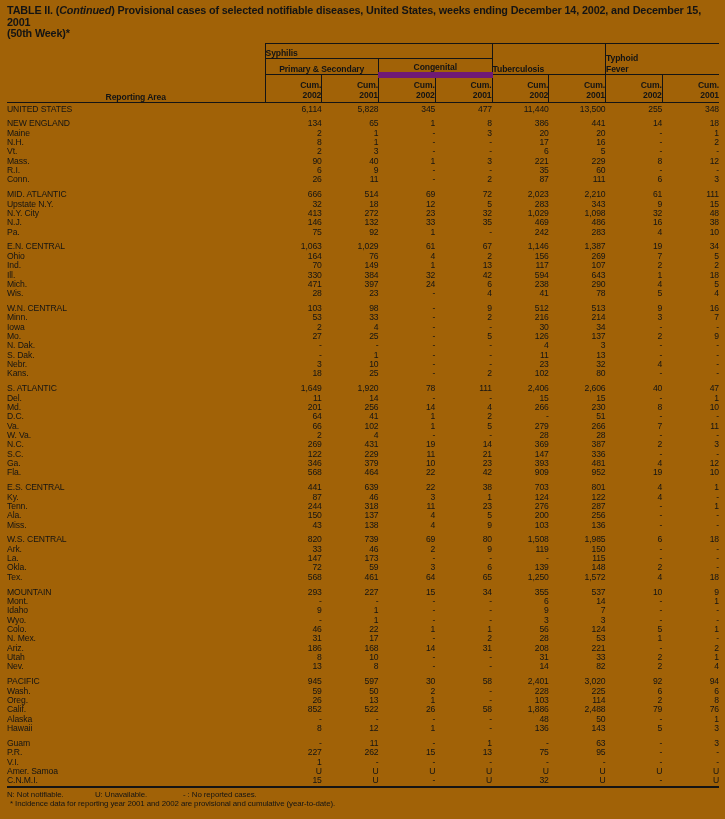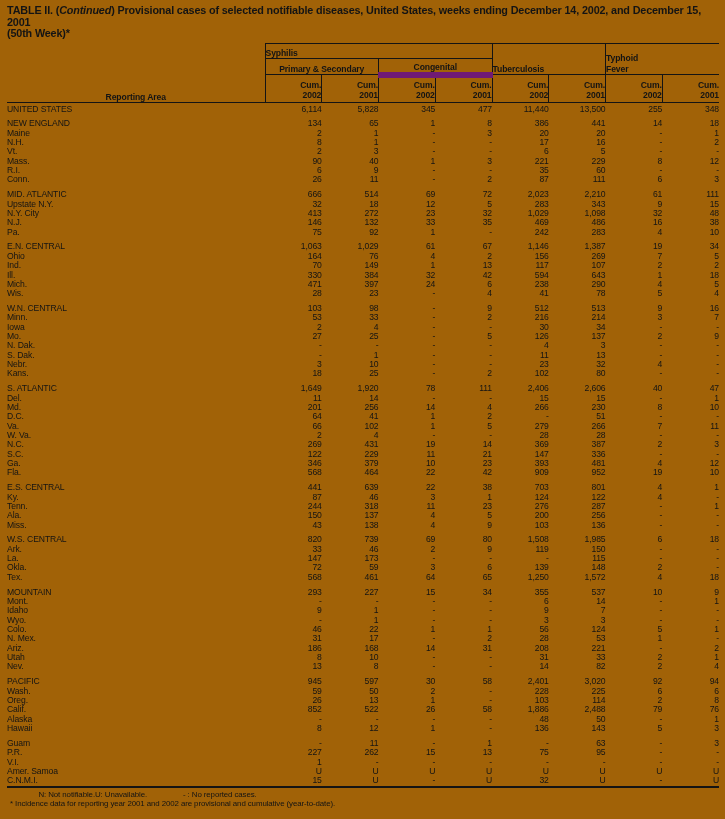--- a/index.html
+++ b/index.html
@@ -24,21 +24,21 @@
   th.ps{border-left:1px solid #141414;border-right:1px solid #141414;border-bottom:1px solid #141414;}
   th.cong{border-right:1px solid #141414;border-bottom:6px solid #701a75;}
   tr.cumrow th{border-left:1px solid #141414;border-bottom:1.5px solid #141414;text-align:right;vertical-align:bottom;line-height:10px;padding:2px 0 2px 0;}
   td{font-size:8.6px;line-height:9.35px;letter-spacing:-0.1px;white-space:nowrap;}
   td.area{text-align:left;padding-left:1px;}
   td.num{text-align:right;padding-right:22px;}
   tr.gap td{height:5.5px;line-height:5.5px;font-size:1px;}
   tr.first-body td{padding-top:2px;}
   .footnotes{font-size:7.9px;line-height:9.5px;margin-top:2px;letter-spacing:-0.1px;}
   .legend span{display:inline-block;}
-  .legend .l1{width:88px;text-align:right;}
+  .legend .l1{width:88px;}
   .legend .l2{width:88px;}
   .note{display:block;padding-left:3px;}
 </style>
 </head>
 <body>
 
 <div class="page">
 
   <p class="title"><span>TABLE II. (</span><span class="cont">Continued</span><span>) Provisional cases of selected notifiable diseases, United States, weeks ending December 14, 2002, and December 15, 2001</span><span class="line2">(50th Week)*</span></p>
 

